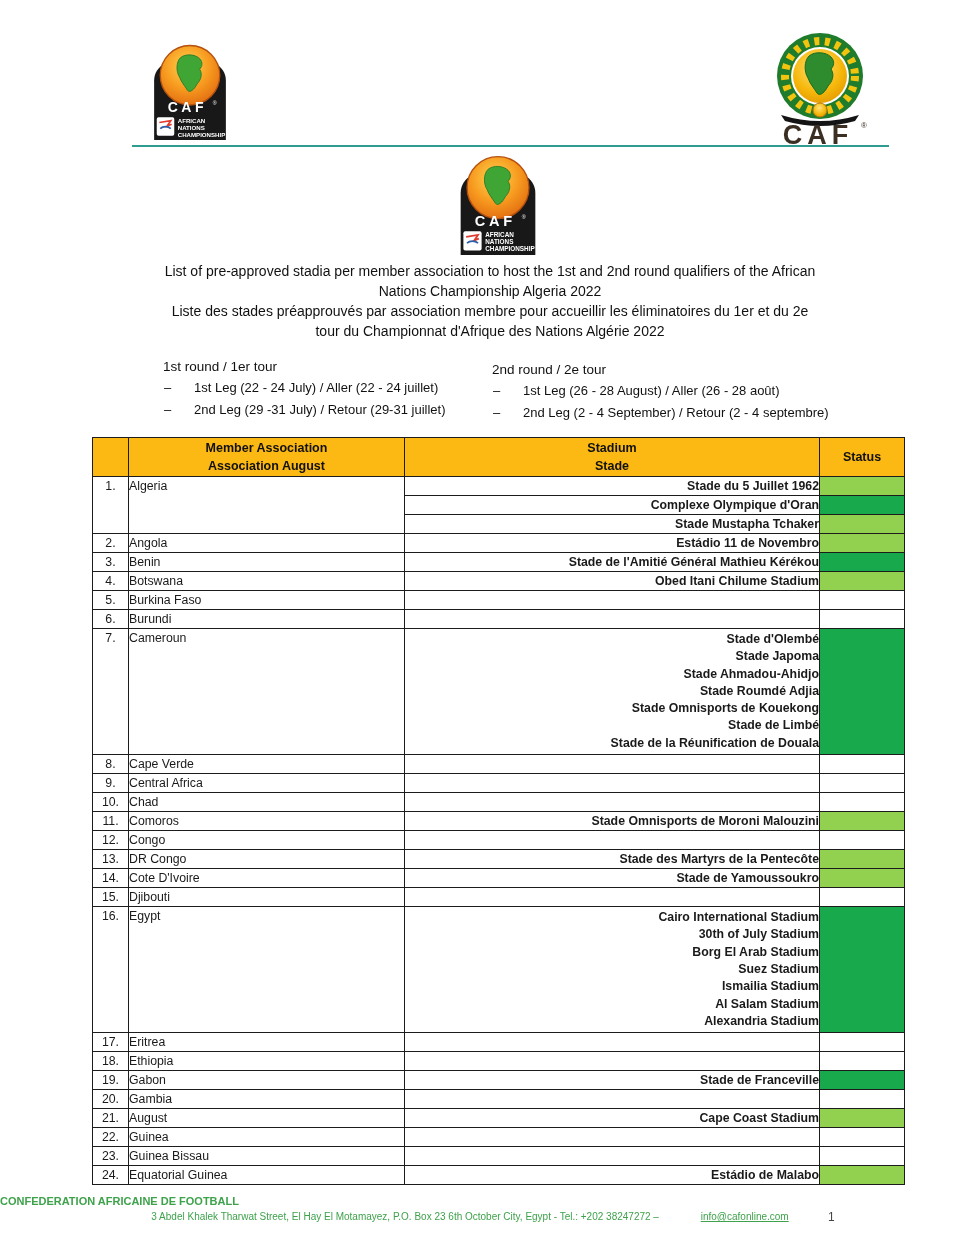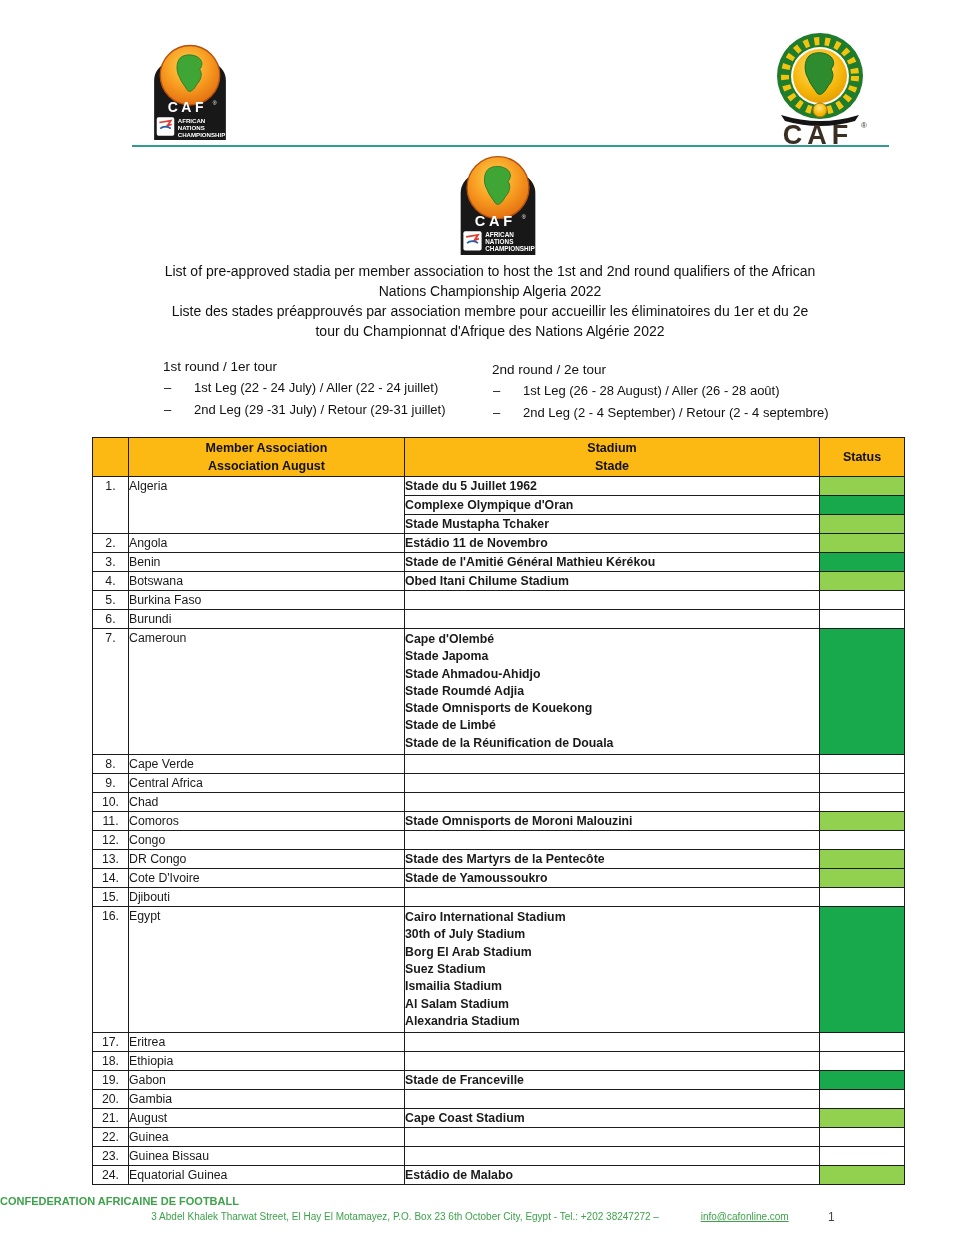--- a/index.html
+++ b/index.html
@@ -34,21 +34,21 @@
     border-collapse:collapse; table-layout:fixed;
   }
   table.stadia th, table.stadia td { border:1px solid #1c1c1c; overflow:hidden; }
   table.stadia thead th {
     background:#FCB813; font-size:12.5px; font-weight:bold; color:#111;
     height:38px; text-align:center; line-height:18px; padding:0;
   }
   table.stadia td { font-size:12.3px; padding:0; background:#fff; }
   td.num     { text-align:center; vertical-align:top; line-height:18px; padding-top:1px; }
   td.country { padding-left:9px;  vertical-align:top; line-height:18px; padding-top:1px; }
-  td.stadium { font-weight:bold; padding-left:9px; vertical-align:middle; }
+  td.stadium { font-weight:bold; padding-left:9px; vertical-align:middle;text-align:right; }
   td.stadium.merged { padding-top:2px; padding-bottom:2px; }
   .mline { line-height:17.3px; }
   td.gray { background:#D9D9D9; }
   tr.subrow { height:19px; }
 
   
   .footer-org {
     position:absolute; top:1195px; left:0; width:979px; text-align:left;
     color:#3EA24B; font-weight:bold; font-size:11px;
   }
@@ -217,21 +217,21 @@
         <tr class="subrow">
           <td class="num" rowspan="1">6.</td>
           <td class="country" rowspan="1">Burundi</td>
           <td class="stadium gray"></td>
           <td class="status gray"></td>
         </tr>
         <tr class="subrow">
           <td class="num" rowspan="1">7.</td>
           <td class="country" rowspan="1">Cameroun</td>
           <td class="stadium merged">
-            <div class="mline">Cape d'Olembé</div>
+            <div class="mline">Stade d'Olembé</div>
             <div class="mline">Stade Japoma</div>
             <div class="mline">Stade Ahmadou-Ahidjo</div>
             <div class="mline">Stade Roumdé Adjia</div>
             <div class="mline">Stade Omnisports de Kouekong</div>
             <div class="mline">Stade de Limbé</div>
             <div class="mline">Stade de la Réunification de Douala</div>
           </td>
           <td class="status" style="background: rgb(23, 169, 76);"></td>
         </tr>
         <tr class="subrow">

